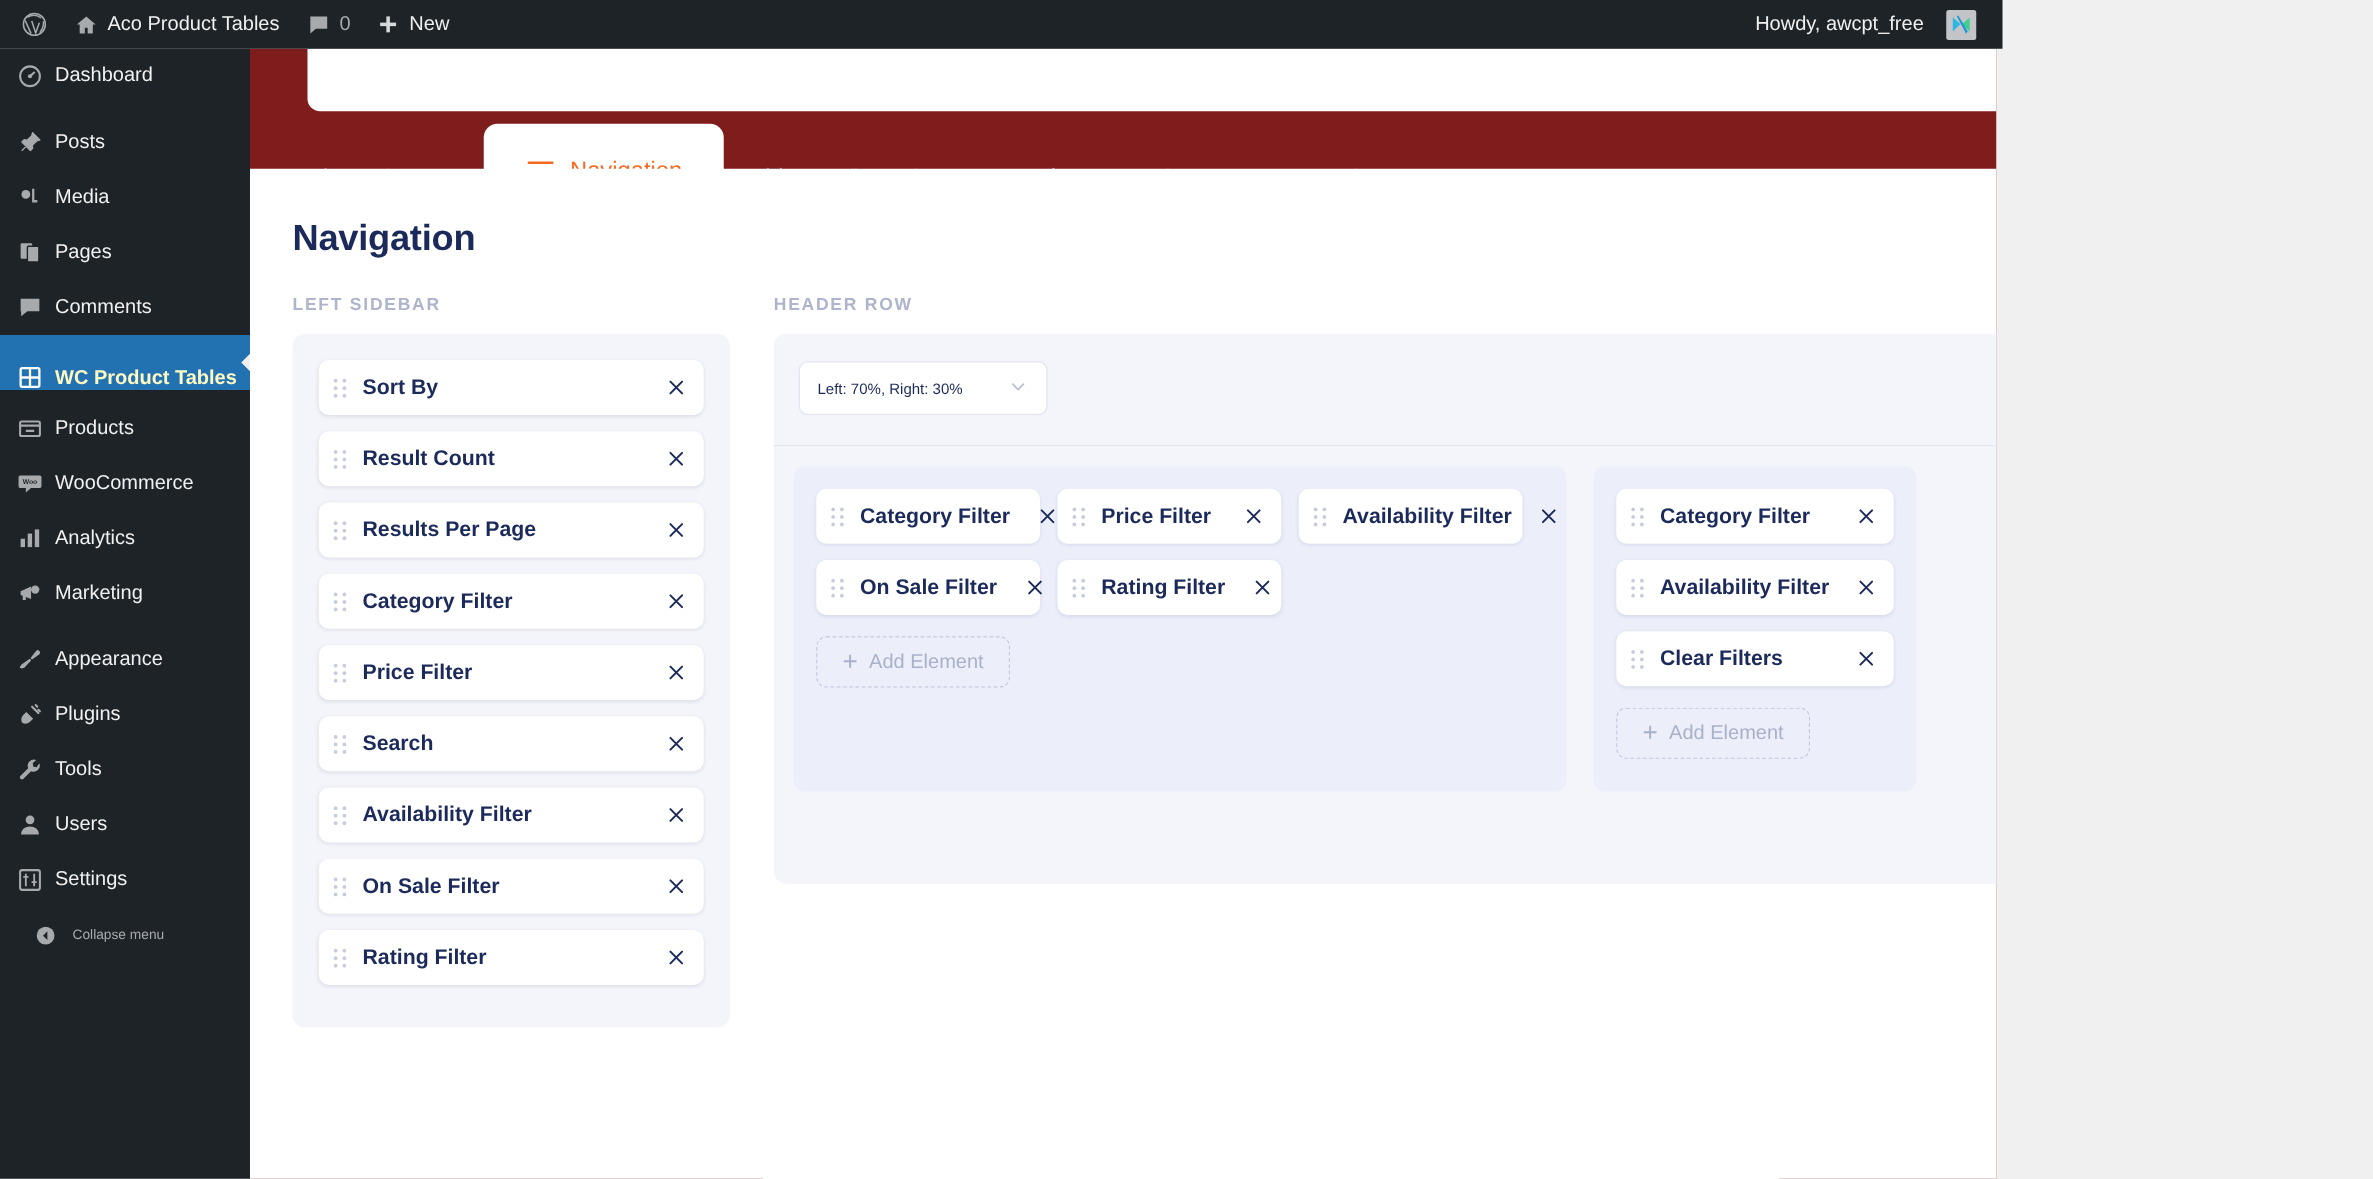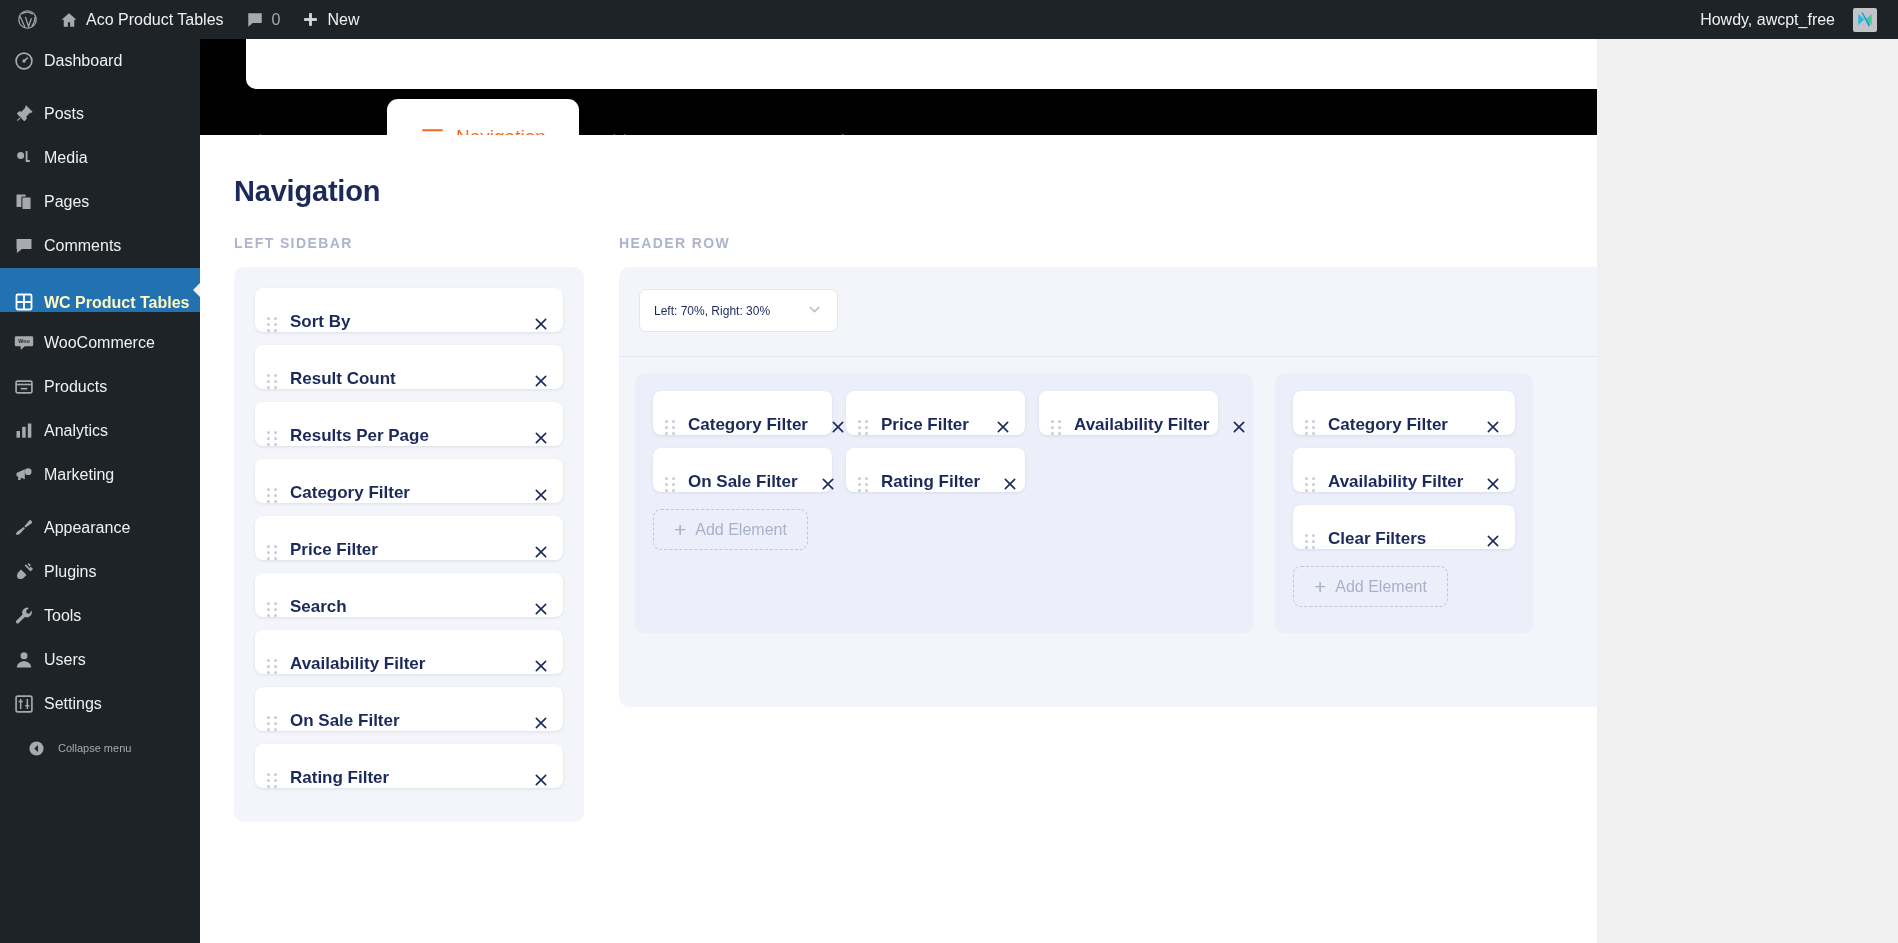--- a/index.html
+++ b/index.html
@@ -6,21 +6,21 @@
   html, body {
     width: 1898px; height: 943px;
     overflow: hidden;
     font-family: "Liberation Sans", sans-serif;
     background: #f0f0f1;
   }
 
   
   .adminbar {
     position: absolute; top: 0; left: 0;
-    width: 1898px; height: 39px;
+    width: 1602px; height: 39px;
     background: #1d2327;
     color: #f0f0f1;
     display: flex; 
     font-size: 16px;
     z-index: 50;
   }
   .ab-item {
     display: flex; align-items: center; gap: 8px;
     height: 39px; padding: 0 11px;
     color: #f0f0f1; white-space: nowrap;
@@ -64,21 +64,21 @@
     border-style: solid; border-width: 8px 8px 8px 0;
     border-color: transparent #f0f0f1 transparent transparent;
   }
   .menu-sep { height: 9px; }
   .menu-item.dim { color: #a7aaad; font-size: 11px; margin-left: 14px; }
 
   
   .wrap {
     position: absolute; top: 39px; left: 200px;
     width: 1397px; height: 904px;
-    background: #000000;
+    background: #7f1d1d;
     overflow: hidden;
   }
 
   
   .topcard {
     position: absolute; top: -20px; left: 46px;
     width: 1610px; height: 70px;
     background: #fff;
     border-radius: 10px;
   }
@@ -136,21 +136,21 @@
 
   .dropzone {
     background: #f4f5fa;
     border-radius: 10px;
     padding: 21px;
   }
   .dz-sidebar { min-height: 520px; }
 
   
   .chip {
-    display: flex; align-items: flex-end;
+    display: flex; align-items: center;
     background: #fff;
     border-radius: 8px;
     height: 44px;
     padding: 0 14px 0 12px;
     box-shadow: 0 1px 3px rgba(27,42,91,.10);
     margin-bottom: 13px;
   }
   .chip-full { width: 100%; }
   .chip-label {
     font-size: 17px; color: #1b2a5b; font-weight: 600;
@@ -326,35 +326,35 @@
             <rect x="3" y="3" width="18" height="18" rx="1.5" fill="none" stroke="#ffffff" stroke-width="2.2"></rect>
             <path d="M12 3.5 v17 M3.5 12 h17" stroke="#ffffff" stroke-width="2.2"></path>
           </svg>
         </span>
         <span>WC Product Tables</span>
       </div>
       <div class="menu-sep"></div>
       <div class="menu-item">
         <span class="mi-icon">
           <svg width="20" height="20" viewBox="0 0 24 24">
-            <path d="M2.5 4 h19 a1.5 1.5 0 0 1 1.5 1.5 v9 a1.5 1.5 0 0 1 -1.5 1.5 H13 l-5 4.5 V16 H2.5 A1.5 1.5 0 0 1 1 14.5 v-9 A1.5 1.5 0 0 1 2.5 4 Z" fill="#a7aaad"></path>
-            <text x="12" y="12.5" font-size="6.5" font-family="Liberation Sans" fill="#1d2327" text-anchor="middle" font-weight="bold">Woo</text>
-          </svg>
-        </span>
-        <span>WooCommerce</span>
-      </div>
-      <div class="menu-item">
-        <span class="mi-icon">
-          <svg width="20" height="20" viewBox="0 0 24 24">
             <rect x="2.5" y="5" width="19" height="14" rx="1.5" fill="none" stroke="#a7aaad" stroke-width="2"></rect>
             <path d="M2.5 9 h19" stroke="#a7aaad" stroke-width="2"></path>
             <path d="M8 14 h8" stroke="#a7aaad" stroke-width="2"></path>
           </svg>
         </span>
         <span>Products</span>
+      </div>
+      <div class="menu-item">
+        <span class="mi-icon">
+          <svg width="20" height="20" viewBox="0 0 24 24">
+            <path d="M2.5 4 h19 a1.5 1.5 0 0 1 1.5 1.5 v9 a1.5 1.5 0 0 1 -1.5 1.5 H13 l-5 4.5 V16 H2.5 A1.5 1.5 0 0 1 1 14.5 v-9 A1.5 1.5 0 0 1 2.5 4 Z" fill="#a7aaad"></path>
+            <text x="12" y="12.5" font-size="6.5" font-family="Liberation Sans" fill="#1d2327" text-anchor="middle" font-weight="bold">Woo</text>
+          </svg>
+        </span>
+        <span>WooCommerce</span>
       </div>
       <div class="menu-item">
         <span class="mi-icon">
           <svg width="20" height="20" viewBox="0 0 24 24">
             <rect x="3" y="12" width="4.2" height="8" fill="#a7aaad"></rect>
             <rect x="9.8" y="7" width="4.2" height="13" fill="#a7aaad"></rect>
             <rect x="16.6" y="3" width="4.2" height="17" fill="#a7aaad"></rect>
           </svg>
         </span>
         <span>Analytics</span>

